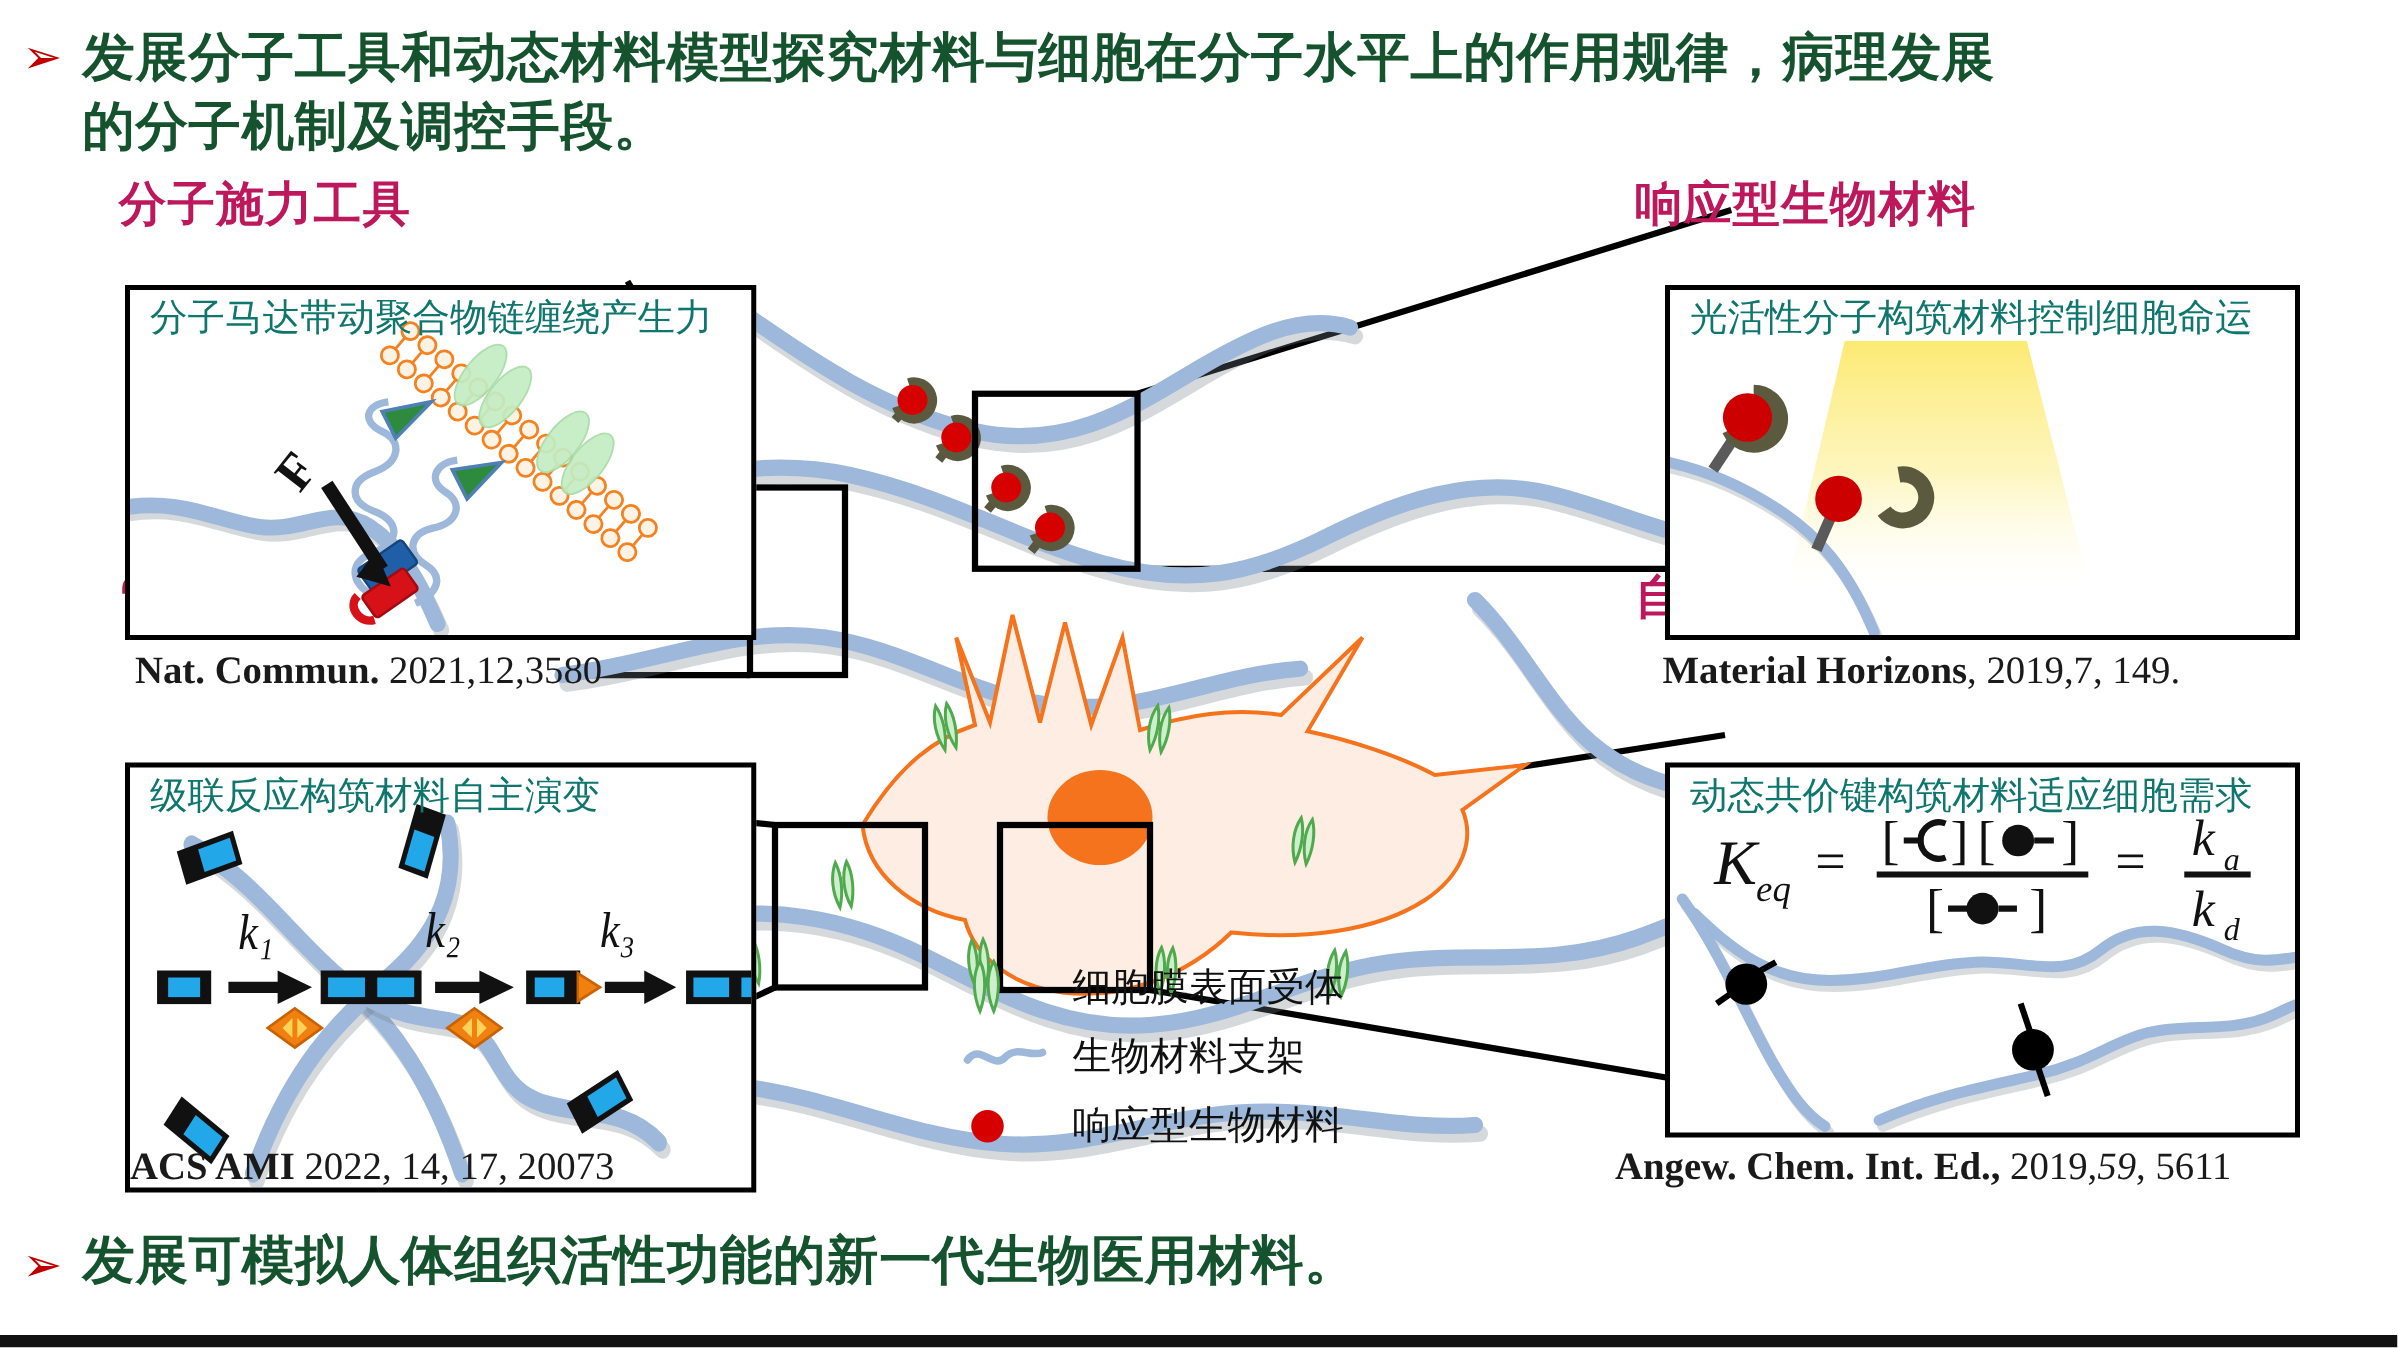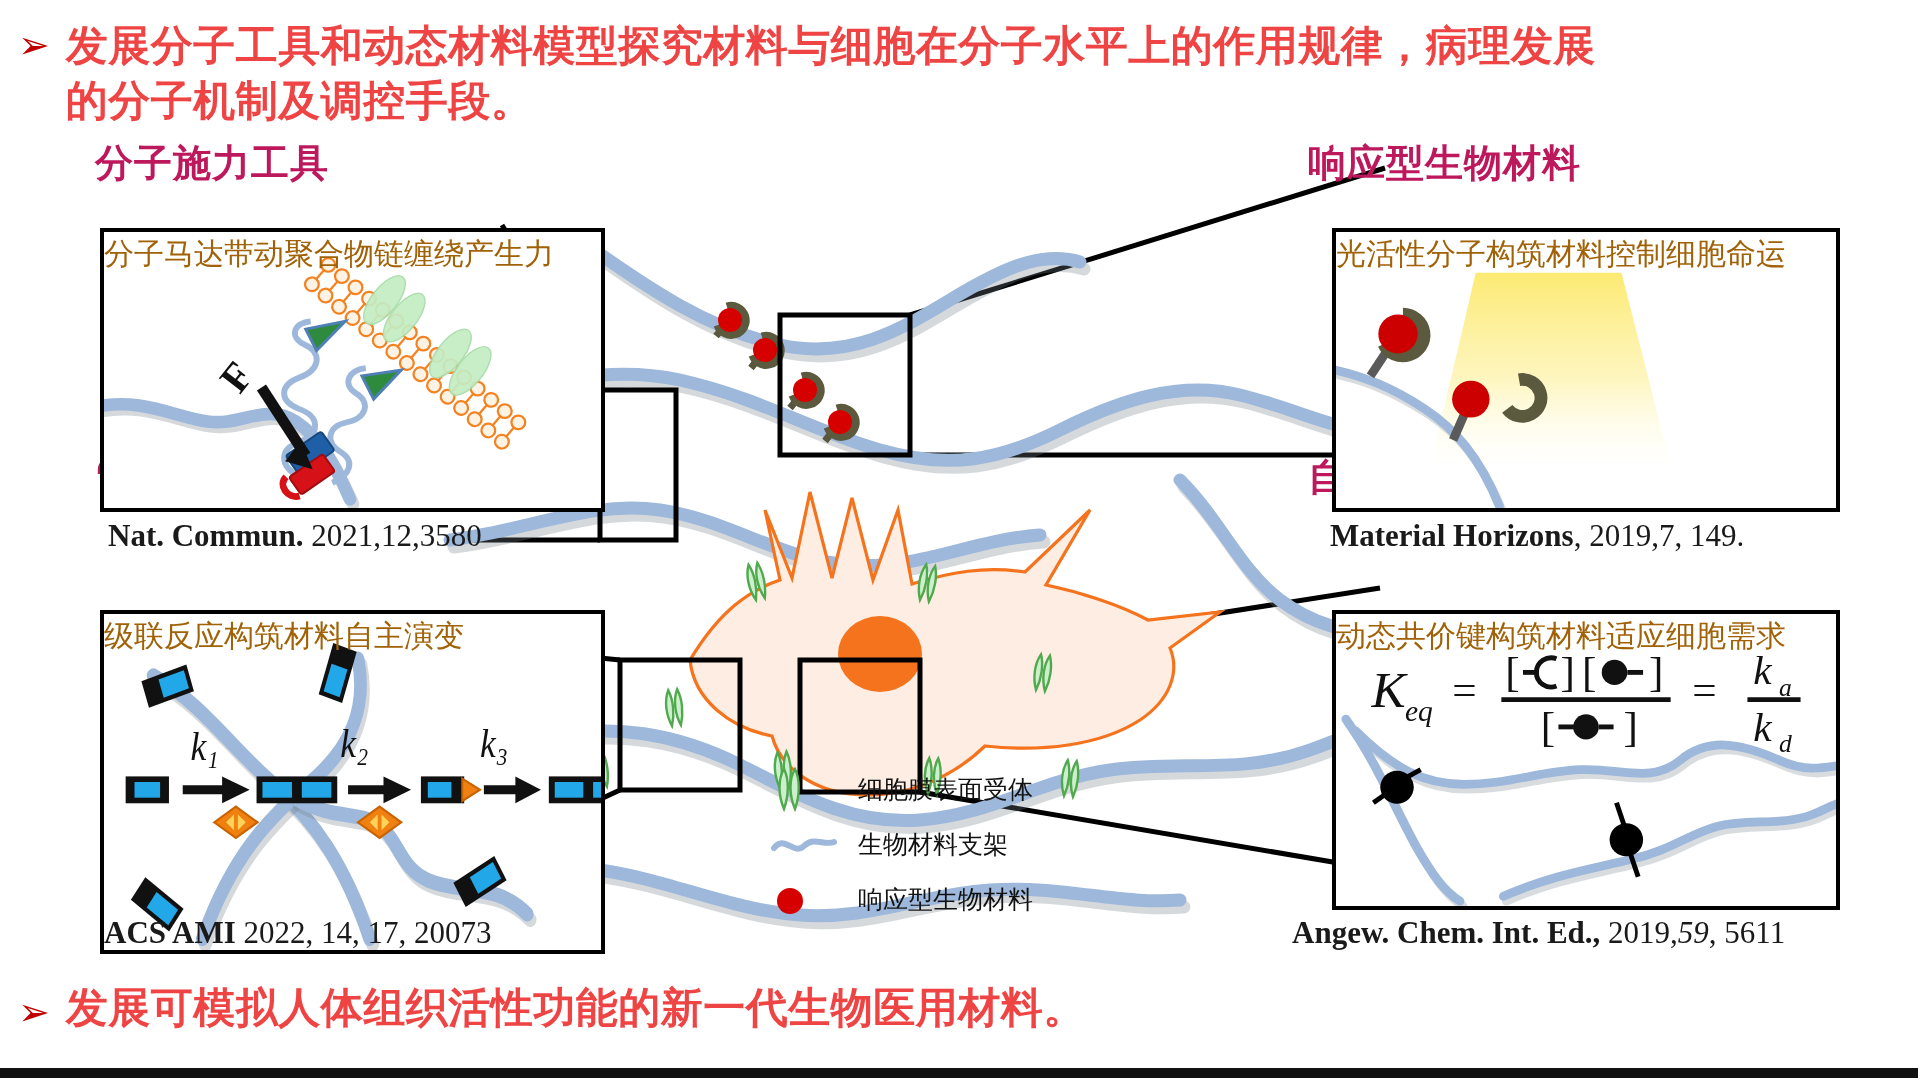--- a/index.html
+++ b/index.html
@@ -11,57 +11,57 @@
   .stage{position:absolute;left:0;top:0;width:1918px;height:1078px;}
 
   
   .bullet{position:absolute;display:flex;align-items:flex-start;color:#C00000;}
   .bullet .glyph{
     font-family:"DejaVu Sans",sans-serif;
     font-size:38px;line-height:1;color:#C00000;flex:0 0 auto;
     margin-right:16px;margin-top:8px;
   }
   .bullet .btxt{
-    font-size:42px;line-height:1.32;font-weight:700;color:#ef4444;
+    font-size:42px;line-height:1.32;font-weight:700;color:#14532d;
     letter-spacing:0.5px;white-space:pre-wrap;
   }
   #bullet-top{left:18px;top:18px;width:1870px;}
   #bullet-bottom{left:18px;top:985px;width:1870px;}
   #bullet-bottom .btxt{line-height:1.1;}
 
   
   .panel-title{
     position:absolute;color:#be185d;font-weight:700;font-size:38px;
     letter-spacing:1px;white-space:nowrap;
   }
 
   
   .panel{
     position:absolute;border:4px solid #000;background:#fff;
     box-sizing:border-box;overflow:hidden;
   }
   .panel-cap{
-    position:absolute;left:0;top:2px;font-size:30px;color:#a16207;
+    position:absolute;left:16px;top:2px;font-size:30px;color:#0f766e;
     white-space:nowrap;letter-spacing:0px;z-index:6;
   }
   .panel-body{position:absolute;left:0;top:0;width:100%;height:100%;}
 
   
   .cite{
     position:absolute;font-family:"Liberation Serif","DejaVu Serif",serif;
     font-size:31px;color:#1a1a1a;white-space:nowrap;
   }
   .cite b{font-weight:700;margin-top:23px;}
   .cite i{font-style:italic;}
 
   
   #legend{position:absolute;left:770px;top:762px;}
   .lg-row{display:flex;align-items:center;height:55px;}
   .lg-ico{width:78px;height:46px;position:relative;flex:0 0 auto;}
-  .lg-label{font-size:25px;color:#111;margin-left:10px;white-space:nowrap;}
+  .lg-label{font-size:31px;color:#111;margin-left:10px;white-space:nowrap;}
 
   
   svg{display:block;overflow:visible;}
   .fib{fill:none;stroke:#9DB8DA;stroke-width:13;stroke-linecap:round;stroke-linejoin:round;}
   .fib-sh{fill:none;stroke:rgba(120,130,140,0.30);stroke-width:13;stroke-linecap:round;stroke-linejoin:round;}
   .fib-s{fill:none;stroke:#9DB8DA;stroke-width:9;stroke-linecap:round;stroke-linejoin:round;}
   .fib-s-sh{fill:none;stroke:rgba(120,130,140,0.28);stroke-width:9;stroke-linecap:round;stroke-linejoin:round;}
   .conn{stroke:#000;stroke-width:5;fill:none;}
   .zbox{stroke:#000;stroke-width:5;fill:none;}
   .cellout{fill:#FDEDE3;stroke:#F4731C;stroke-width:3.2;}

